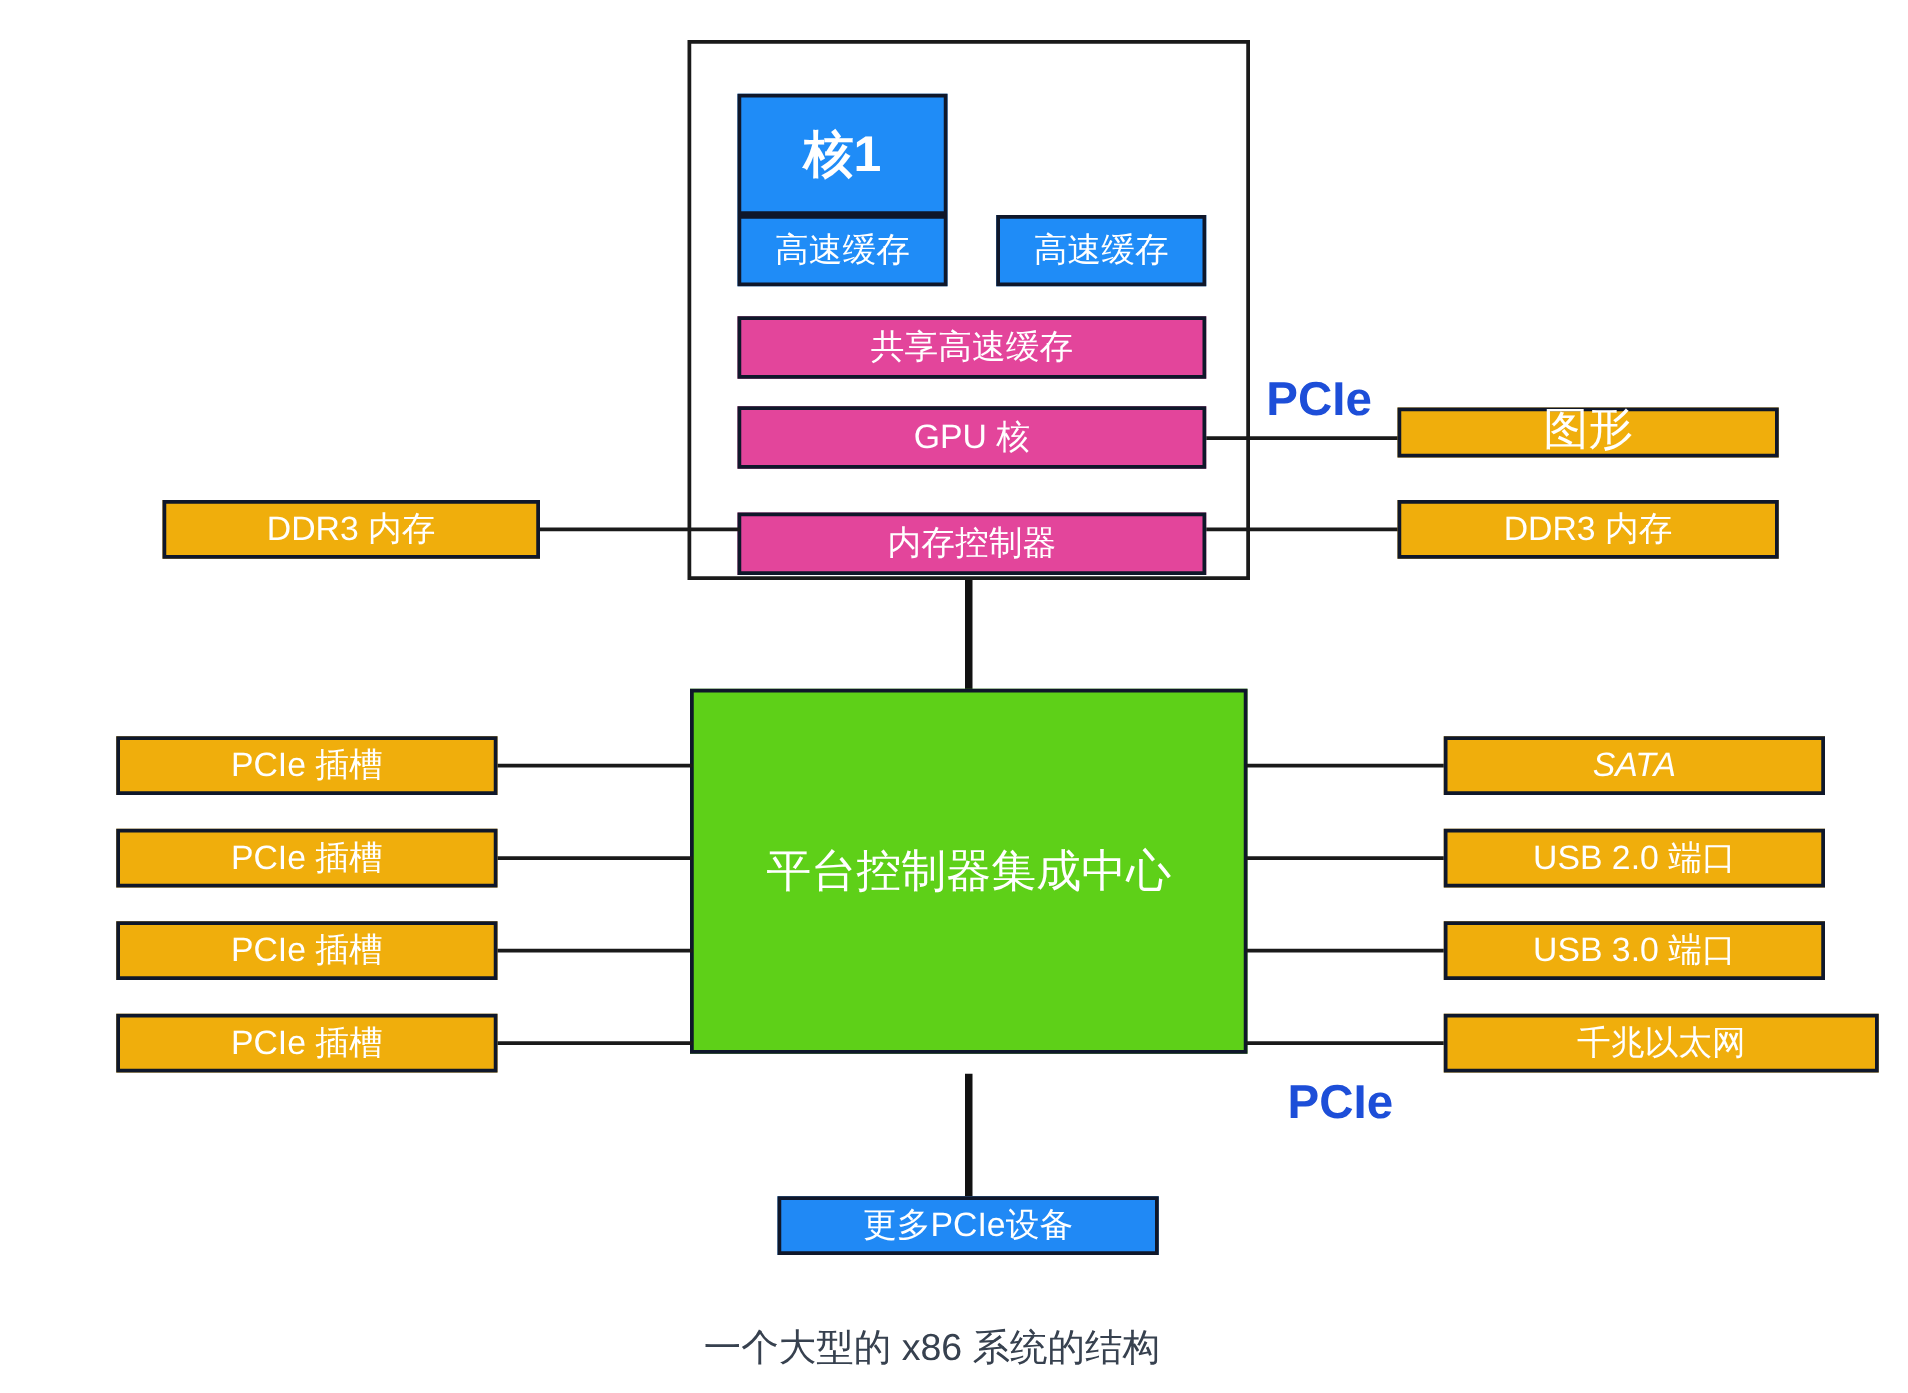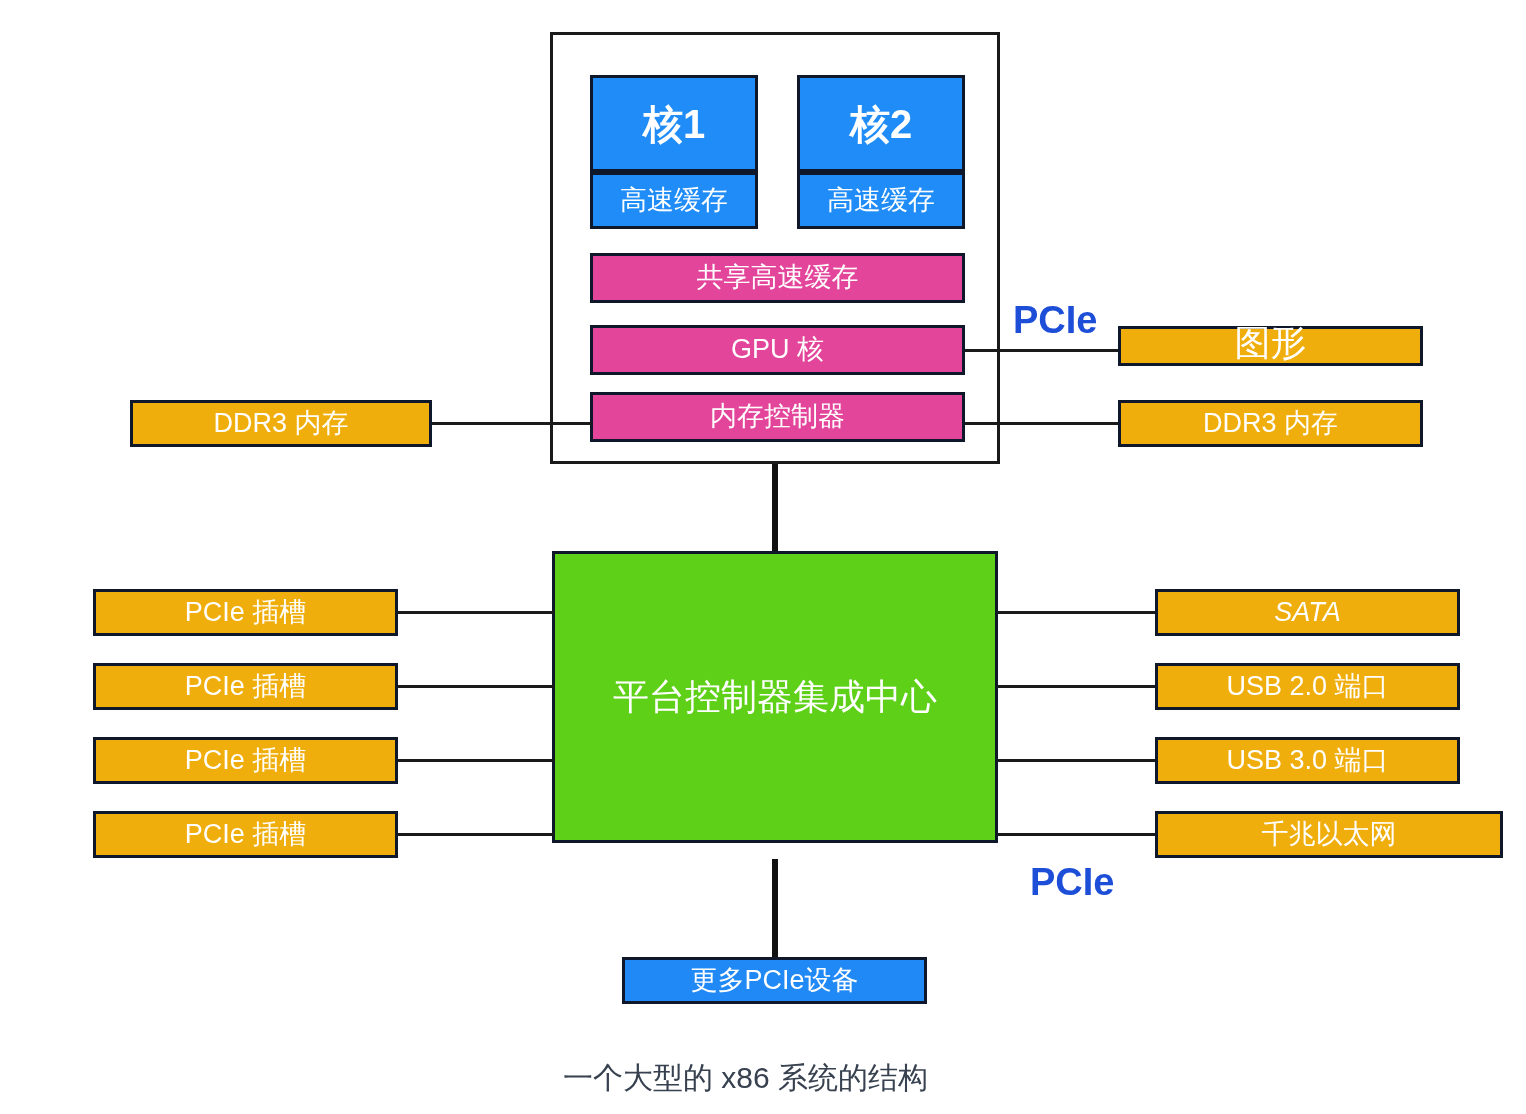--- a/index.html
+++ b/index.html
@@ -70,36 +70,33 @@
 
   <div class="cpu-frame" style="left:550px; top:32px; width:450px; height:432px;"></div>
 
   <div class="box core-blue" style="left:590px; top:75px; width:168px; height:97px; font-size:40px; font-weight:bold;">
     <span>核1</span>
   </div>
   <div class="box cache-blue" style="left:590px; top:172px; width:168px; height:57px; font-size:27px;">
     <span>高速缓存</span>
   </div>
 
-  <div class="box core-blue" style="left:797px; top:75px; width:168px; height:97px; font-size:40px; font-weight:bold;">
-    <span>核2</span>
-  </div>
   <div class="box cache-blue" style="left:797px; top:172px; width:168px; height:57px; font-size:27px;">
     <span>高速缓存</span>
   </div>
 
   <div class="box pink" style="left:590px; top:325px; width:375px; height:50px; font-size:27px;">
     <span>GPU 核</span>
   </div>
 
   <div class="box pink" style="left:590px; top:253px; width:375px; height:50px; font-size:27px;">
     <span>共享高速缓存</span>
   </div>
 
-  <div class="box pink" style="left:590px; top:392px; width:375px; height:50px; font-size:27px;">
+  <div class="box pink" style="left:590px; top:410px; width:375px; height:50px; font-size:27px;">
     <span>内存控制器</span>
   </div>
 
   <div class="line line-h" style="left:965px; top:349px; width:156px;"></div>
 
   <div class="line line-h" style="left:965px; top:422px; width:156px;"></div>
 
   <div class="line line-h" style="left:430px; top:422px; width:162px;"></div>
 
   <div class="pcie-label" style="left:1013px; top:299px; font-size:38px;">PCIe</div>

